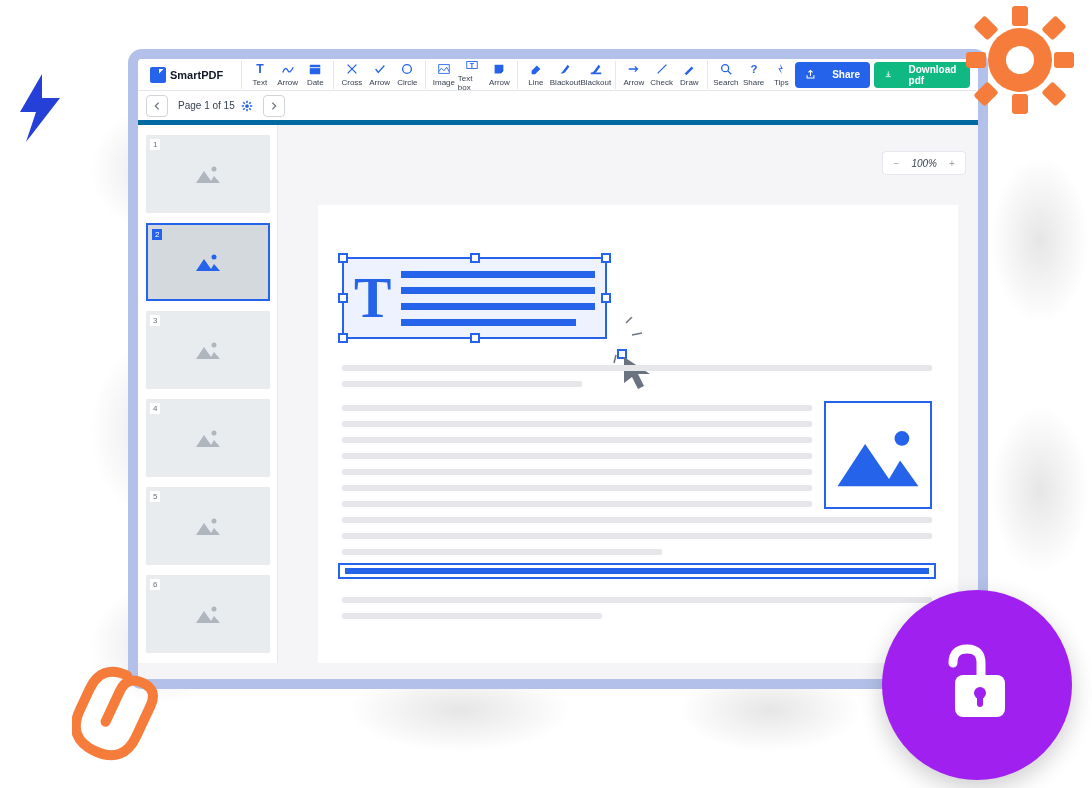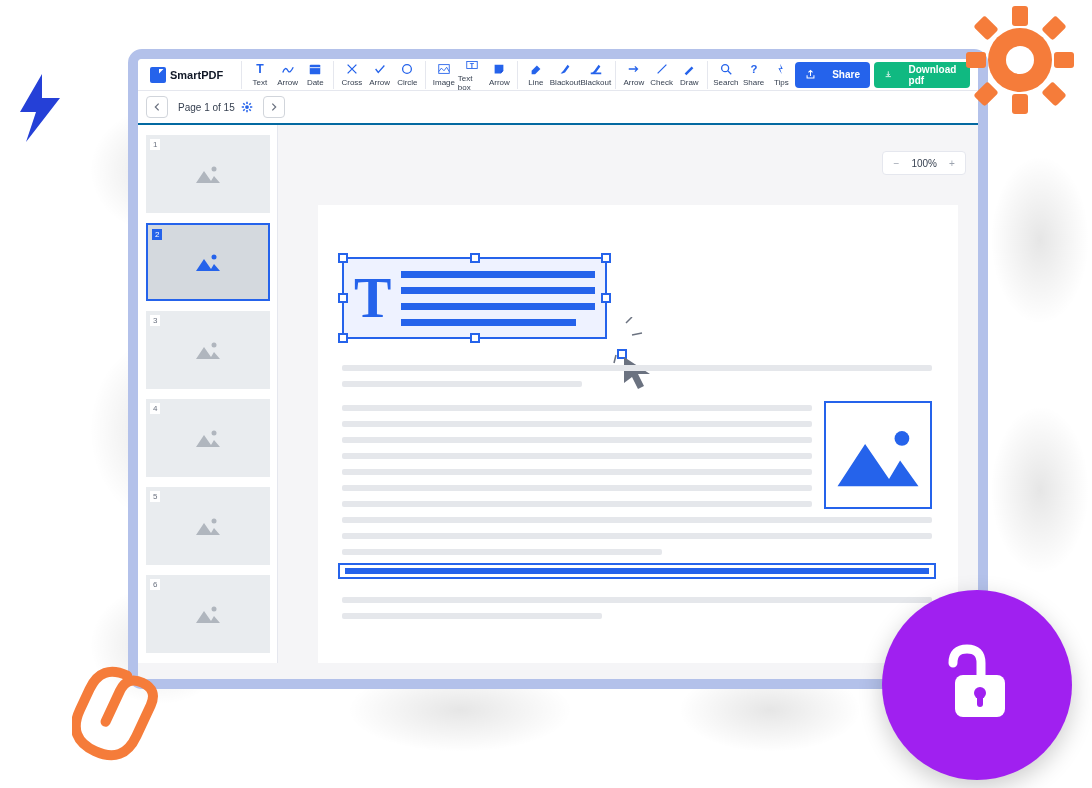--- a/index.html
+++ b/index.html
@@ -39,21 +39,21 @@
 .spacer { flex: 1; }
 
 .btn { display: inline-flex; align-items: center; gap: 16px; height: 26px; border-radius: 4px; padding: 0 10px; font-size: 10px; font-weight: 600; cursor: pointer; }
 .btn.blue { background: #2563eb; color: #fff; }
 .btn.green { background: #10b981; color: #fff; }
 
 .subbar {
   display: flex; align-items: center;
   background: #fff;
   height: 34px;
-  border-bottom: 2px solid #0369a1;
+  border-bottom: 5px solid #0369a1;
   padding: 0 8px;
   text-align: center;
 }
 .nav-btn { width: 22px; height: 22px; border: 1px solid #d1d5db; border-radius: 4px; display: flex; align-items: center; justify-content: center; cursor: pointer; color: #6b7280; background: #fff; }
 .page-ind { font-size: 10px; color: #374151; margin: 0 10px; display: flex; align-items: center; gap: 6px; }
 .gear-sm { color: #2563eb; }
 
 .zoom { position: absolute; right: 12px; top: 92px; display: flex; align-items: center; gap: 0; background: #fff; border: 1px solid #e5e7ee; border-radius: 4px; height: 24px; padding: 0 4px; font-size: 10px; color: #374151; }
 .zoom .zbtn { width: 18px; text-align: center; color: #9ca3af; cursor: pointer; }
 
@@ -296,21 +296,21 @@
     </div>
     <div class="nav-btn">
       <svg viewBox="0 0 12 12" width="10" height="10">
           <path d="M4 2 L8 6 L4 10" stroke="#6b7280" fill="none" stroke-width="1.5"></path>
         </svg>
     </div>
   </div>
 
   <div class="zoom">
     <div class="zbtn">−</div>
-    <span style="padding:0 6px;">100%</span>
+    <span style="padding:0 6px;font-style:italic;">100%</span>
     <div class="zbtn">+</div>
   </div>
 
   <div class="workspace">
     <div class="sidebar">
       <div class="thumb">
         <span class="pg">1</span>
         <svg class="thumb-ico" viewBox="0 0 28 22">
             <path d="M2 20 L10 8 L17 18 L20 13 L26 20 Z" fill="#b0b6be"></path>
             <circle cx="20" cy="6" r="2.5" fill="#b0b6be"></circle>

